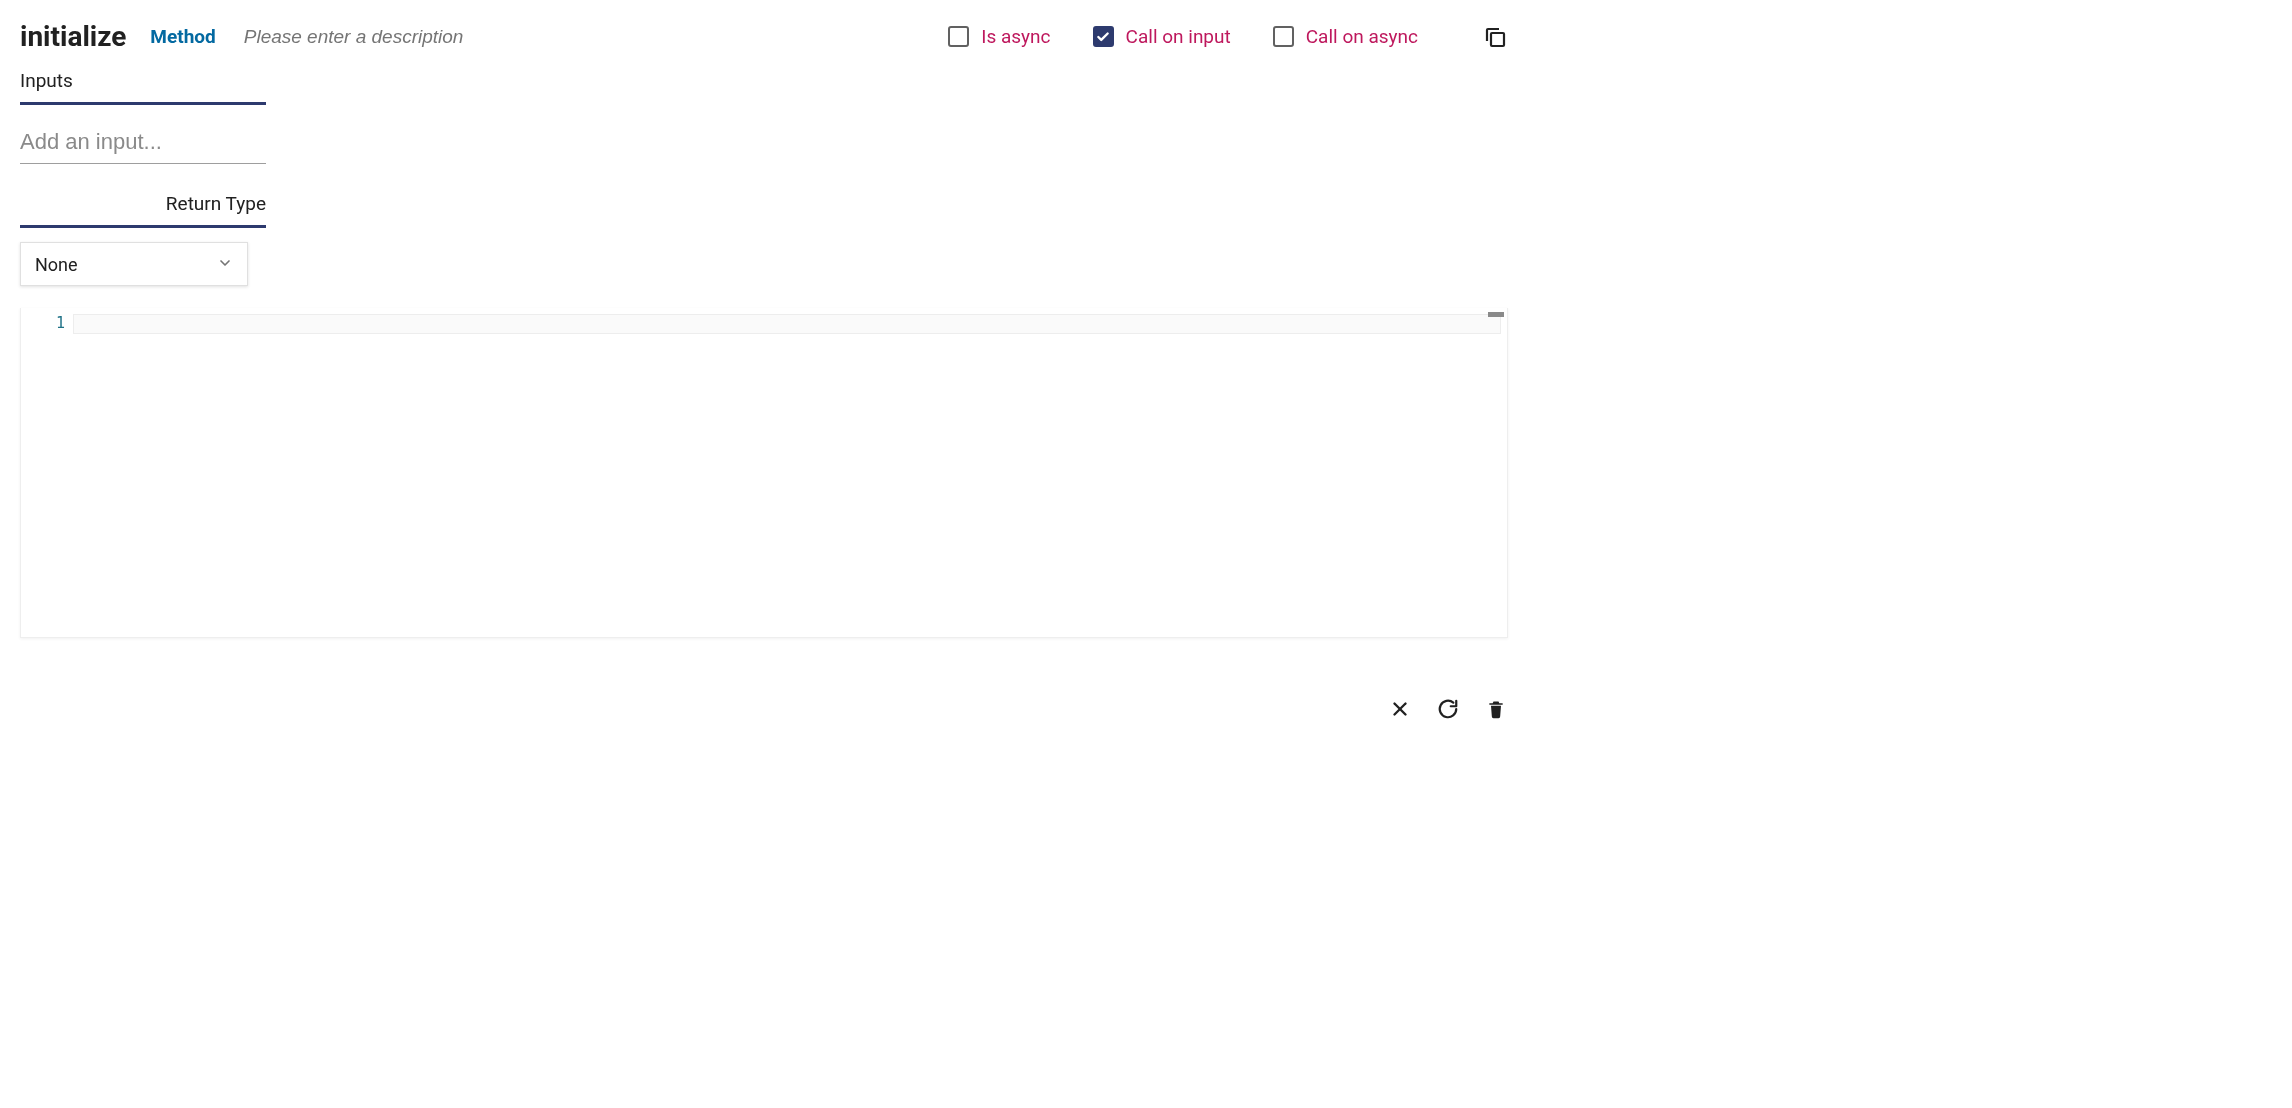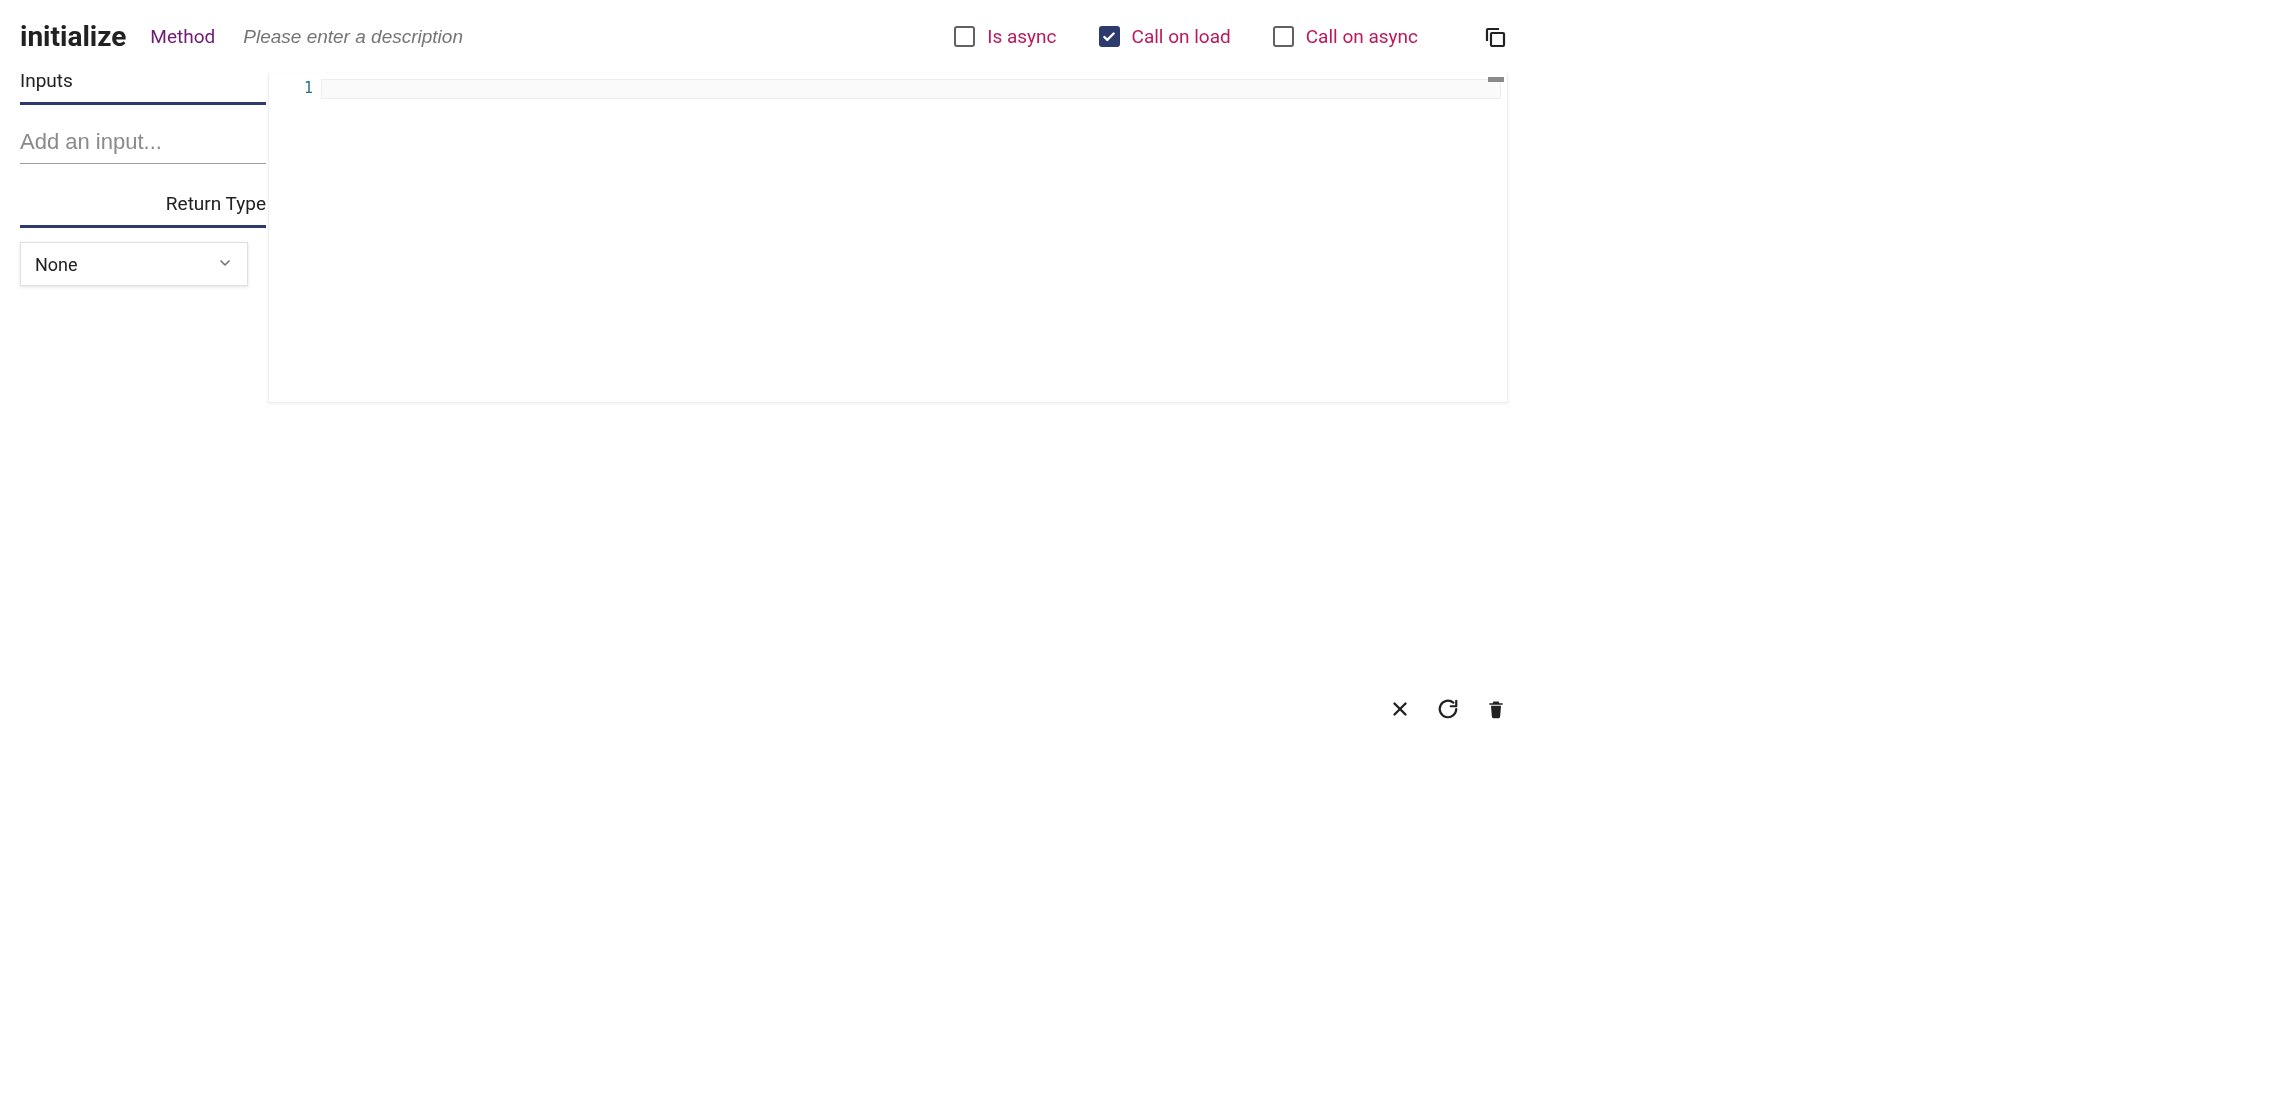--- a/index.html
+++ b/index.html
@@ -24,22 +24,23 @@
     gap: 28px;
     margin-bottom: 16px;
   }
   .method-name {
     font-size: 28px;
     font-weight: 700;
     color: #212121;
   }
   .method-type-label {
     font-size: 19px;
-    color: #701a75;
+    color: #0369a1;
     margin-left: -4px;
+    font-weight: bold;
   }
   .description-input {
     font-style: italic;
     font-size: 19px;
     color: #0c4a6e;
     border: none;
     outline: none;
     background: transparent;
     flex: 0 0 auto;
     width: 300px;
@@ -84,21 +85,22 @@
     display: inline-flex;
     align-items: center;
     justify-content: center;
     color: #212121;
     cursor: pointer;
   }
 
   
   .body {
     display: flex;
-    gap: 2px;
+    gap: 18px;
+    flex-direction: column;
   }
   .left-col {
     width: 246px;
     flex-shrink: 0;
   }
   .right-col {
     flex: 1;
   }
 
   .section-title {
@@ -227,21 +229,21 @@
     </span>
     <span class="chk-label">Is async</span>
   </label>
 
   <label class="checkbox-group">
     <span class="chk checked">
       <svg width="14" height="14" viewBox="0 0 24 24" fill="none" stroke="#ffffff" stroke-width="4" stroke-linecap="round" stroke-linejoin="round">
           <polyline points="20 6 9 17 4 12"></polyline>
         </svg>
     </span>
-    <span class="chk-label">Call on load</span>
+    <span class="chk-label">Call on input</span>
   </label>
 
   <label class="checkbox-group">
     <span class="chk">
       
     </span>
     <span class="chk-label">Call on async</span>
   </label>
 
   <span class="copy-btn">

